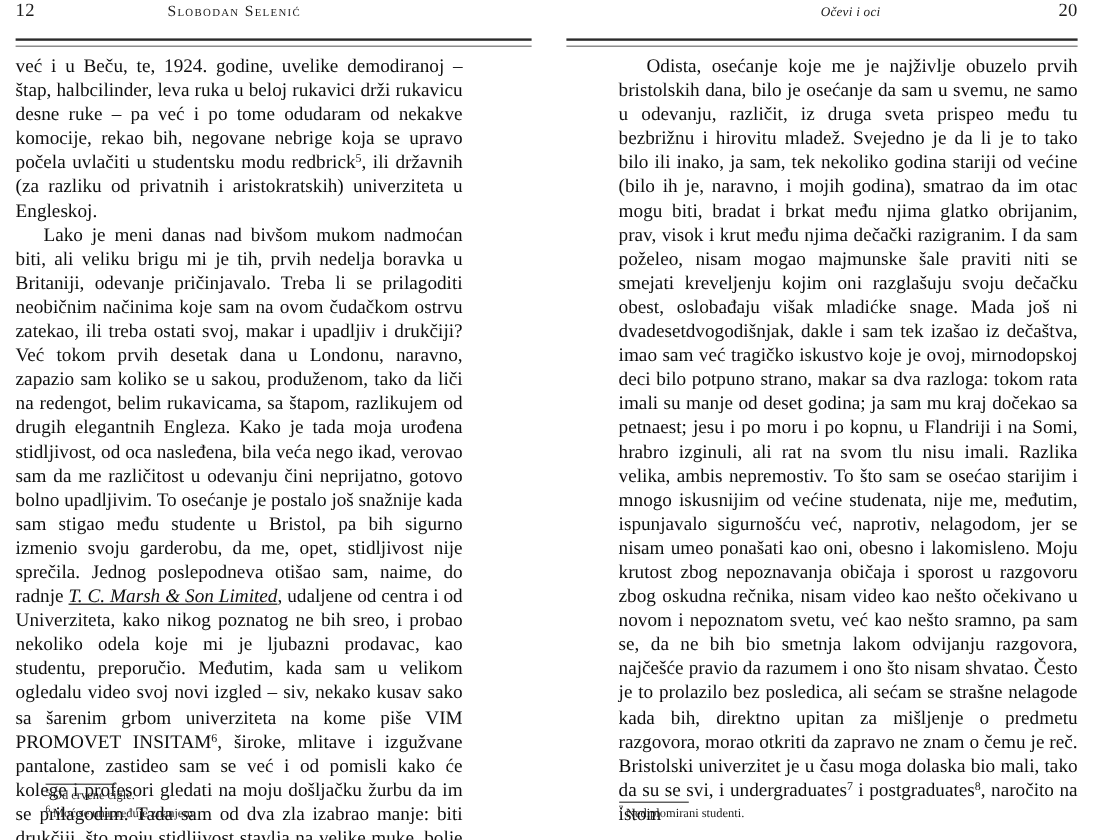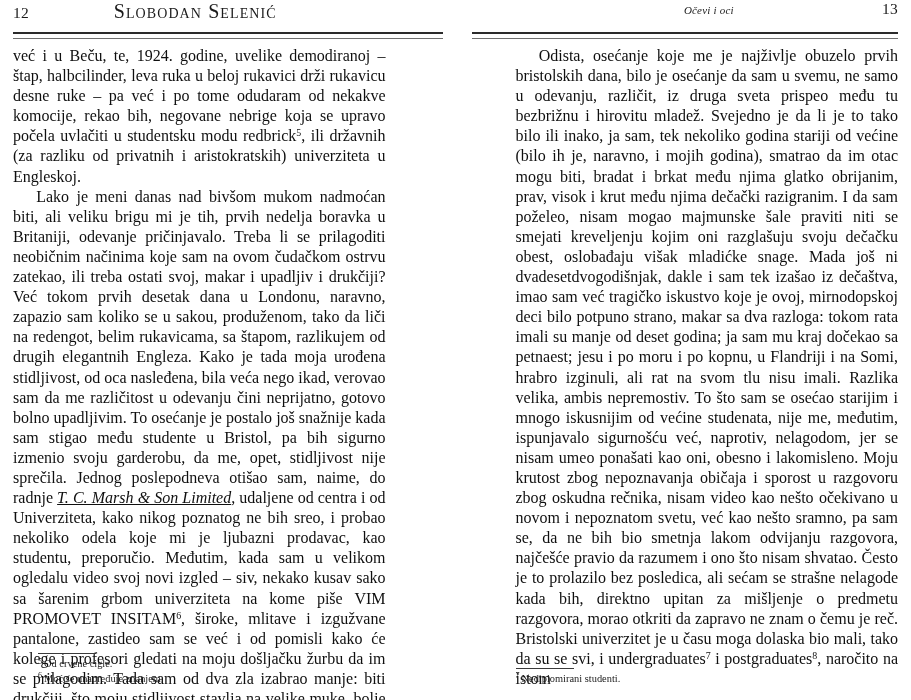--- a/index.html
+++ b/index.html
@@ -49,21 +49,21 @@
   .runtitle {
     flex: 1 1 auto;
     text-align: center;
     font-size: 15px;
     color: #1a1a1a;
     white-space: nowrap;
   }
   .runtitle.smallcaps {
     font-variant: small-caps;
     letter-spacing: 1.1px;
-    font-size: 20px;
+    font-size: 13px;
     padding-right: 6px;
   }
   .runtitle.italic {
     font-style: italic;
     font-size: 11px;
     letter-spacing: .2px;
     padding-left: 4px;
   }
   .page-left .runtitle  { margin-right: 42px; }
   .page-right .runtitle { margin-left: 40px; }
@@ -151,21 +151,21 @@
         <sup>6</sup><span>Moć se unapređuje znanjem.</span>
       </div>
     </div>
   </div>
 
   <div class="page page-right">
 
     <div class="runhead">
       <div class="runhead-row">
         <span class="runtitle italic">Očevi i oci</span>
-        <span class="folio">13</span>
+        <span class="folio">20</span>
       </div>
       <div class="head-rule"></div>
     </div>
 
     <div class="body">
       <p style="text-indent:1.45em">Odista, osećanje koje me je najživlje obuzelo prvih bristolskih dana, bilo je osećanje da sam u svemu, ne samo u odevanju, različit, iz druga sveta prispeo među tu bezbrižnu i hirovitu mladež. Svejedno je da li je to tako bilo ili inako, ja sam, tek nekoliko godina stariji od većine (bilo ih je, naravno, i mojih godina), smatrao da im otac mogu biti, bradat i brkat među njima glatko obrijanim, prav, visok i krut među njima dečački razigranim. I da sam poželeo, nisam mogao majmunske šale praviti niti se smejati kreveljenju kojim oni razglašuju svoju dečačku obest, oslobađaju višak mladićke snage. Mada još ni dvadesetdvogodišnjak, dakle i sam tek izašao iz dečaštva, imao sam već tragičko iskustvo koje je ovoj, mirnodopskoj deci bilo potpuno strano, makar sa dva razloga: tokom rata imali su manje od deset godina; ja sam mu kraj dočekao sa petnaest; jesu i po moru i po kopnu, u Flandriji i na Somi, hrabro izginuli, ali rat na svom tlu nisu imali. Razlika velika, ambis nepremostiv. To što sam se osećao starijim i mnogo iskusnijim od većine studenata, nije me, međutim, ispunjavalo sigurnošću već, naprotiv, nelagodom, jer se nisam umeo ponašati kao oni, obesno i lakomisleno. Moju krutost zbog nepoznavanja običaja i sporost u razgovoru zbog oskudna rečnika, nisam video kao nešto očekivano u novom i nepoznatom svetu, već kao nešto sramno, pa sam se, da ne bih bio smetnja lakom odvijanju razgovora, najčešće pravio da razumem i ono što nisam shvatao. Često je to prolazilo bez posledica, ali sećam se strašne nelagode kada bih, direktno upitan za mišljenje o predmetu razgovora, morao otkriti da zapravo ne znam o čemu je reč. Bristolski univerzitet je u času moga dolaska bio mali, tako da su se svi, i undergraduates<sup>7</sup> i postgraduates<sup>8</sup>, naročito na istom</p>
     </div>
 
     <div class="footnotes">
       <div class="fn-rule"></div>

